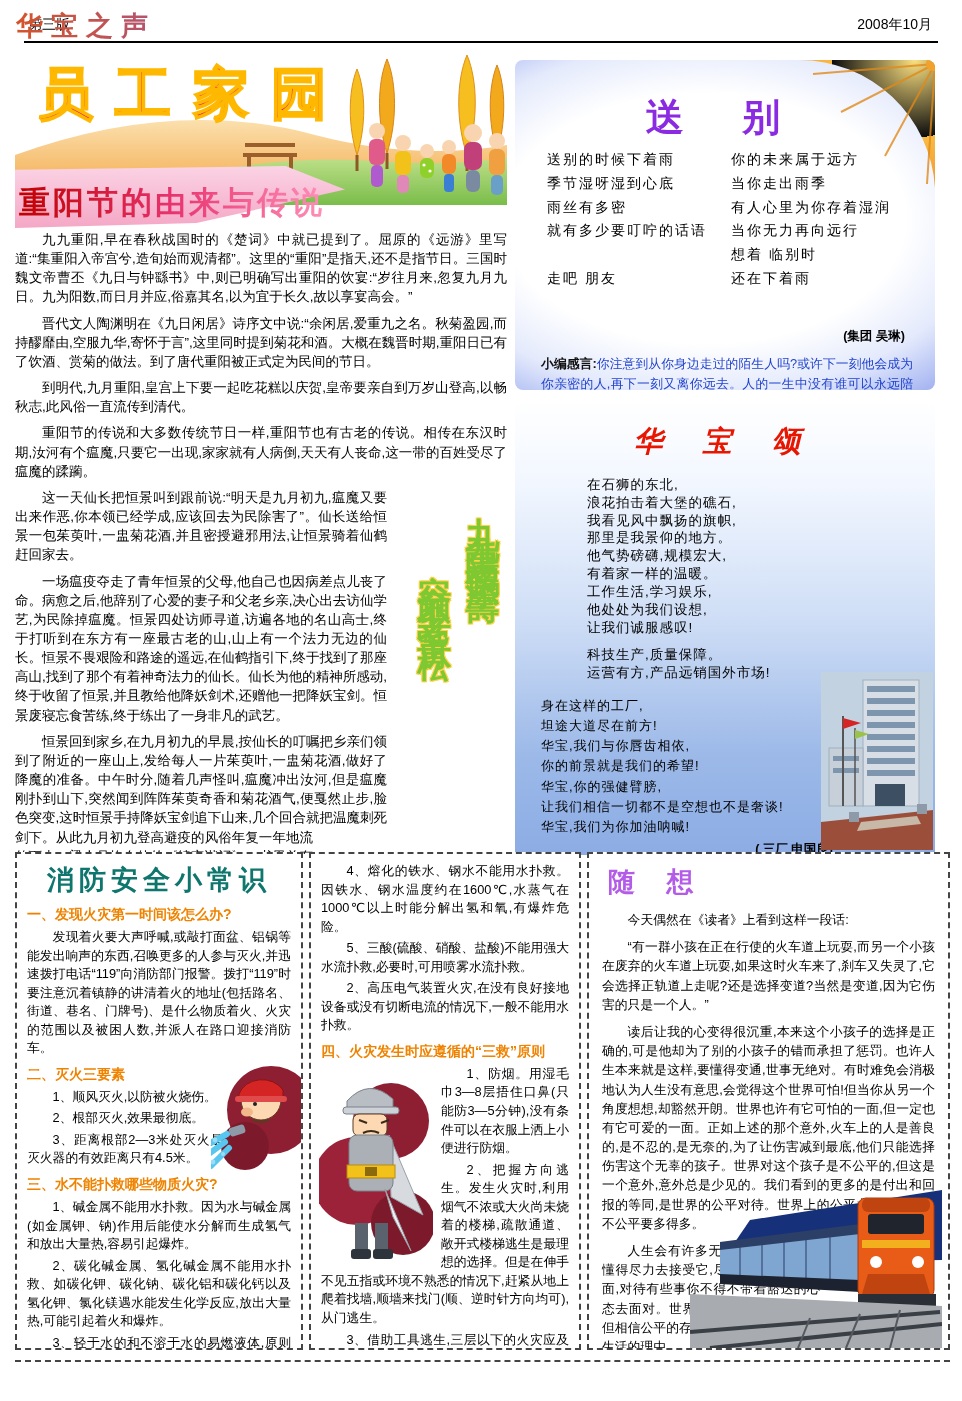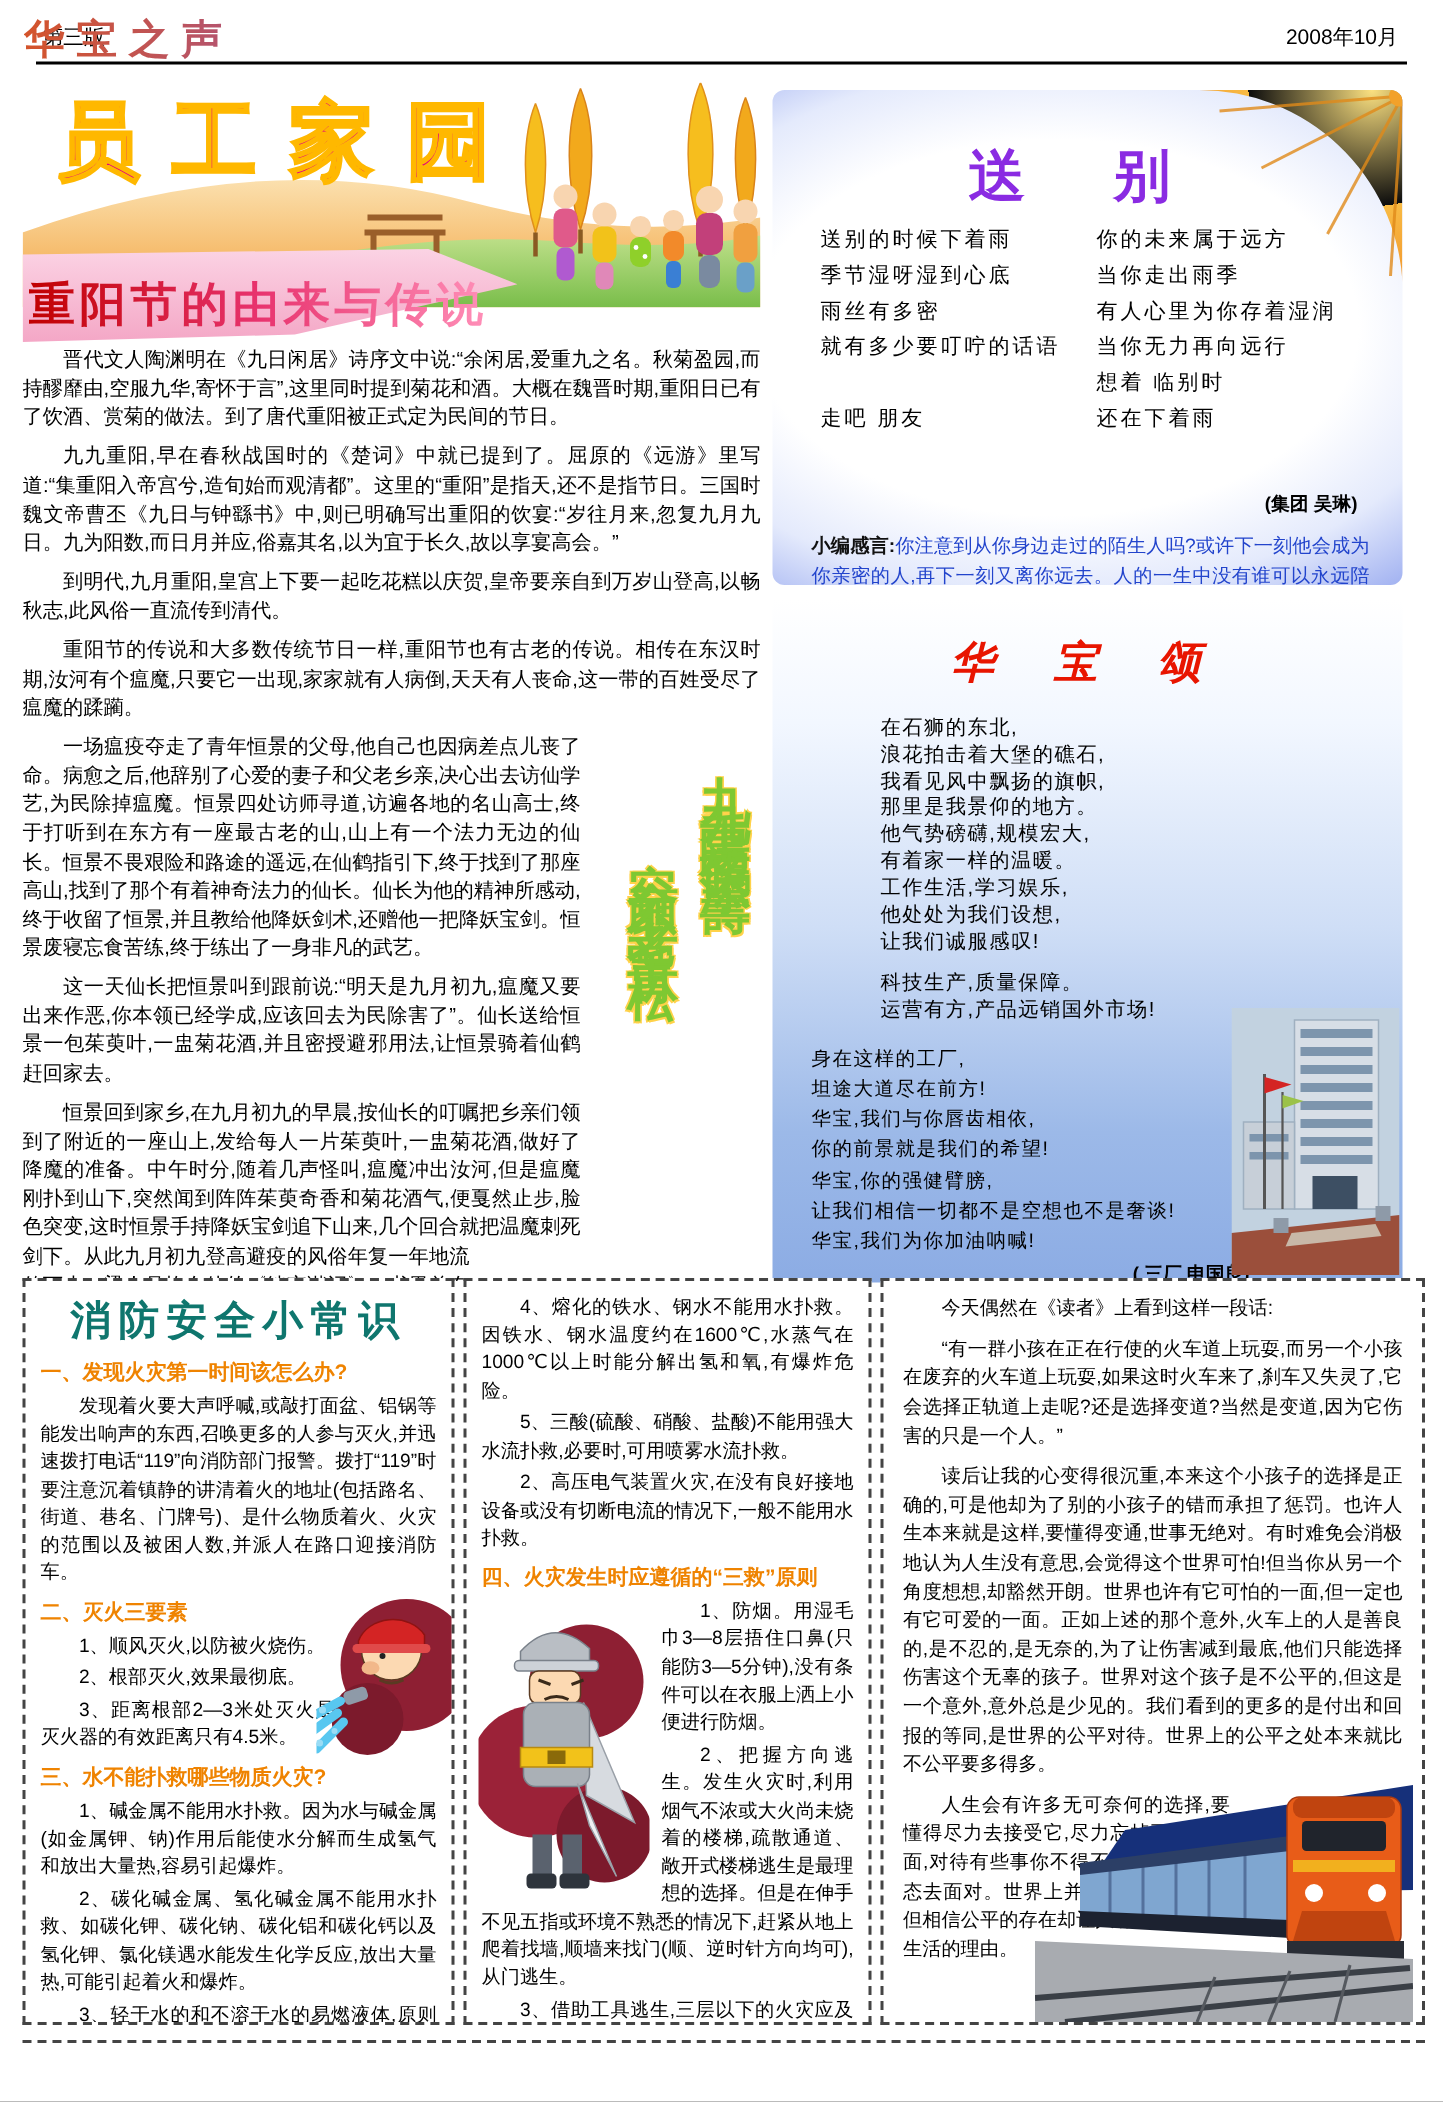--- a/index.html
+++ b/index.html
@@ -159,30 +159,30 @@
     </svg>
     <div class="banner-title">员工家园</div>
   </div>
 
   <div class="cy-head">
     <div class="cy-ribbon"></div>
     <div class="cy-title">重阳节的由来与传说</div>
   </div>
 
   <div class="article">
+    <p>九九重阳,早在春秋战国时的《楚词》中就已提到了。屈原的《远游》里写道:“集重阳入帝宫兮,造旬始而观清都”。这里的“重阳”是指天,还不是指节日。三国时魏文帝曹丕《九日与钟繇书》中,则已明确写出重阳的饮宴:“岁往月来,忽复九月九日。九为阳数,而日月并应,俗嘉其名,以为宜于长久,故以享宴高会。”</p>
     <p>晋代文人陶渊明在《九日闲居》诗序文中说:“余闲居,爱重九之名。秋菊盈园,而持醪靡由,空服九华,寄怀于言”,这里同时提到菊花和酒。大概在魏晋时期,重阳日已有了饮酒、赏菊的做法。到了唐代重阳被正式定为民间的节日。</p>
-    <p>九九重阳,早在春秋战国时的《楚词》中就已提到了。屈原的《远游》里写道:“集重阳入帝宫兮,造旬始而观清都”。这里的“重阳”是指天,还不是指节日。三国时魏文帝曹丕《九日与钟繇书》中,则已明确写出重阳的饮宴:“岁往月来,忽复九月九日。九为阳数,而日月并应,俗嘉其名,以为宜于长久,故以享宴高会。”</p>
     <p>到明代,九月重阳,皇宫上下要一起吃花糕以庆贺,皇帝要亲自到万岁山登高,以畅秋志,此风俗一直流传到清代。</p>
     <p>重阳节的传说和大多数传统节日一样,重阳节也有古老的传说。相传在东汉时期,汝河有个瘟魔,只要它一出现,家家就有人病倒,天天有人丧命,这一带的百姓受尽了瘟魔的蹂躏。</p>
     <div class="couplet">
       <div class="col1">九九重陽鶴添壽</div>
       <div class="col2">容顏不老常青松</div>
     </div>
+    <p>这一天仙长把恒景叫到跟前说:“明天是九月初九,瘟魔又要出来作恶,你本领已经学成,应该回去为民除害了”。仙长送给恒景一包茱萸叶,一盅菊花酒,并且密授避邪用法,让恒景骑着仙鹤赶回家去。</p>
     <p>一场瘟疫夺走了青年恒景的父母,他自己也因病差点儿丧了命。病愈之后,他辞别了心爱的妻子和父老乡亲,决心出去访仙学艺,为民除掉瘟魔。恒景四处访师寻道,访遍各地的名山高士,终于打听到在东方有一座最古老的山,山上有一个法力无边的仙长。恒景不畏艰险和路途的遥远,在仙鹤指引下,终于找到了那座高山,找到了那个有着神奇法力的仙长。仙长为他的精神所感动,终于收留了恒景,并且教给他降妖剑术,还赠他一把降妖宝剑。恒景废寝忘食苦练,终于练出了一身非凡的武艺。</p>
-    <p>这一天仙长把恒景叫到跟前说:“明天是九月初九,瘟魔又要出来作恶,你本领已经学成,应该回去为民除害了”。仙长送给恒景一包茱萸叶,一盅菊花酒,并且密授避邪用法,让恒景骑着仙鹤赶回家去。</p>
     <div class="crane-box">
       <svg width="186" height="200" viewBox="0 0 186 200">
         <path d="M40,118 Q95,98 186,116 L186,200 L14,200 Q14,140 40,118 Z" fill="#cdeef7"></path>
         <ellipse cx="52" cy="120" rx="16" ry="6" fill="#4db34d"></ellipse>
         <ellipse cx="32" cy="152" rx="14" ry="6" fill="#3f9f3f"></ellipse>
         <ellipse cx="96" cy="130" rx="18" ry="7" fill="#57b857"></ellipse>
 
         <g>
           <ellipse cx="72" cy="118" rx="26" ry="13" fill="#fdfdf8" stroke="#c8c2b2"></ellipse>
           <path d="M50,112 L38,104 L52,106 L42,96 L56,102" fill="#6b4f2a"></path>
@@ -376,20 +376,21 @@
       <rect x="32" y="184" width="20" height="10" rx="3" fill="#2e343c"></rect>
         <rect x="54" y="184" width="20" height="10" rx="3" fill="#2e343c"></rect>
     </svg>
     <p>1、防烟。用湿毛巾3—8层捂住口鼻(只能防3—5分钟),没有条件可以在衣服上洒上小便进行防烟。</p>
     <p>2、把握方向逃生。发生火灾时,利用烟气不浓或大火尚未烧着的楼梯,疏散通道、敞开式楼梯逃生是最理想的选择。但是在伸手不见五指或环境不熟悉的情况下,赶紧从地上爬着找墙,顺墙来找门(顺、逆时针方向均可),从门逃生。</p>
     <p>3、借助工具逃生,三层以下的火灾应及时利用绳子(或把窗布、床单撕扯成较粗的长条结成的长带子),将其牢牢系在自来水管或暖气管等能负载体重的物体上,另一端从窗口下垂至地面或较低楼层的阳台上,然后沿绳子下滑,逃离火场。4——6层发生的火灾可以借助用消防栓来逃生。</p>
 
   </div>
 
   <div class="bbox thoughts">
+    <div class="th-title">随 想</div>
     <p>今天偶然在《读者》上看到这样一段话:</p>
     <p>“有一群小孩在正在行使的火车道上玩耍,而另一个小孩在废弃的火车道上玩耍,如果这时火车来了,刹车又失灵了,它会选择正轨道上走呢?还是选择变道?当然是变道,因为它伤害的只是一个人。”</p>
     <p>读后让我的心变得很沉重,本来这个小孩子的选择是正确的,可是他却为了别的小孩子的错而承担了惩罚。也许人生本来就是这样,要懂得变通,世事无绝对。有时难免会消极地认为人生没有意思,会觉得这个世界可怕!但当你从另一个角度想想,却豁然开朗。世界也许有它可怕的一面,但一定也有它可爱的一面。正如上述的那个意外,火车上的人是善良的,是不忍的,是无奈的,为了让伤害减到最底,他们只能选择伤害这个无辜的孩子。世界对这个孩子是不公平的,但这是一个意外,意外总是少见的。我们看到的更多的是付出和回报的等同,是世界的公平对待。世界上的公平之处本来就比不公平要多得多。</p>
     <p class="th-p4">人生会有许多无可奈何的选择,要懂得尽力去接受它,尽力忘掉不好的一面,对待有些事你不得不带着豁达的心态去面对。世界上并没有绝对的公平,但相信公平的存在却让人有了坚持好好生活的理由。</p>
 
     <svg class="train" width="252" height="158" viewBox="0 0 252 158">
       <polygon points="60,30 252,0 252,70 30,74" fill="#16307a"></polygon>
       <polygon points="30,58 170,40 170,92 30,86" fill="#7fa6d0"></polygon>
       <g stroke="#54719c" stroke-width="2">
         <line x1="50" y1="56" x2="50" y2="86"></line>

